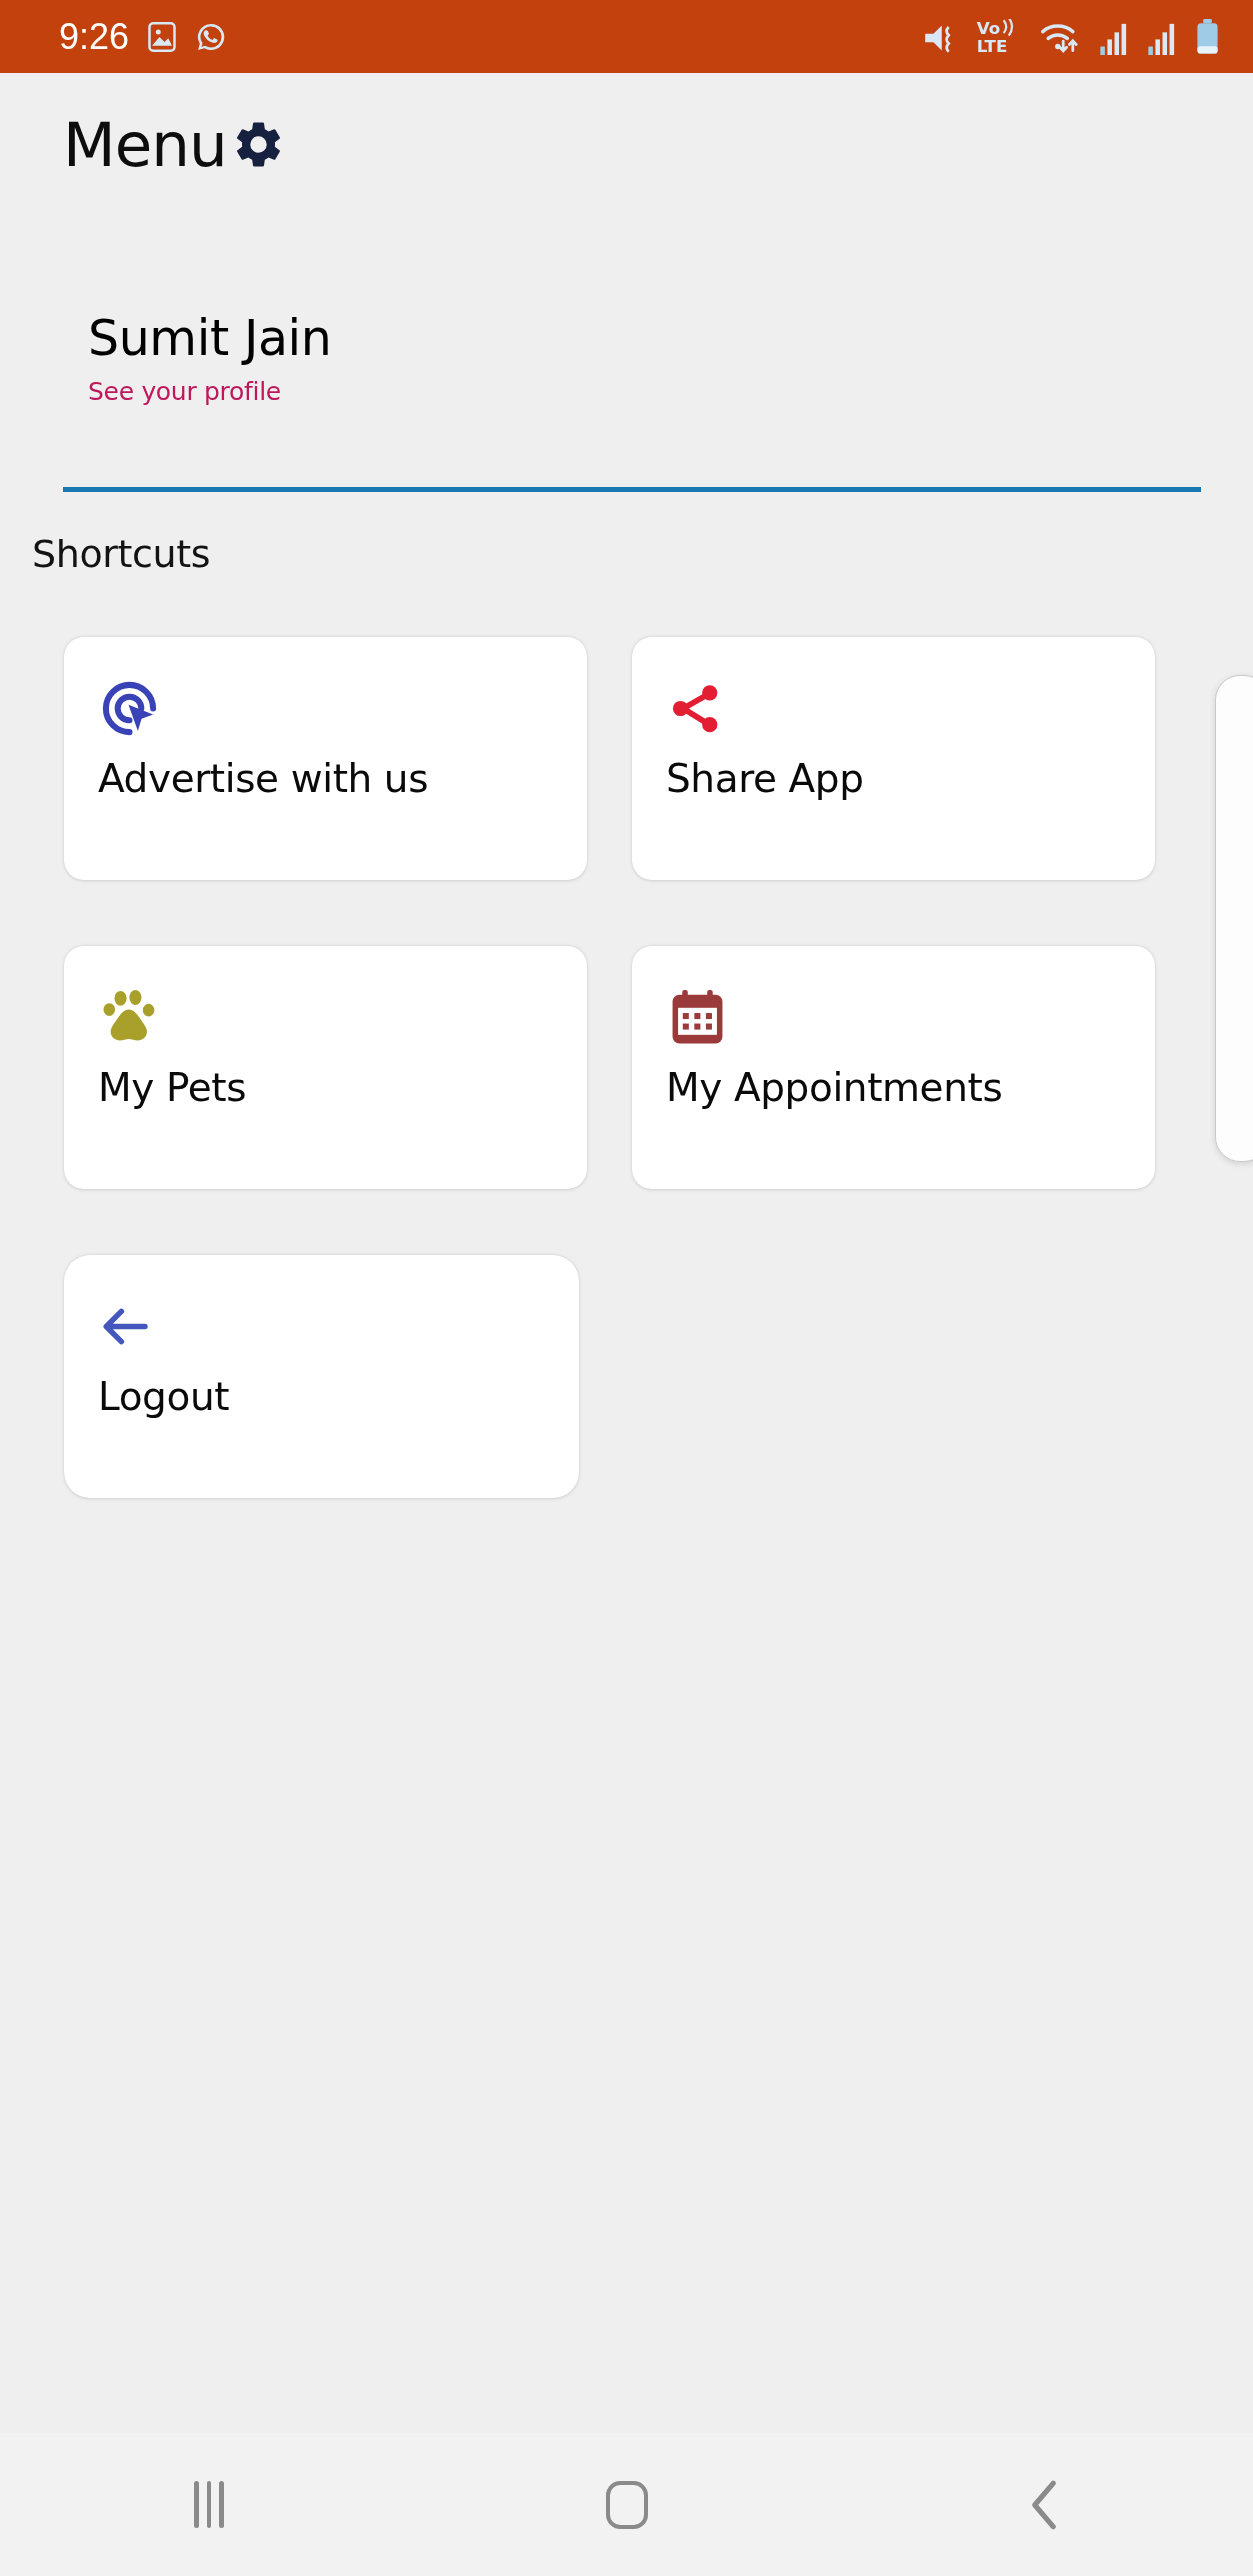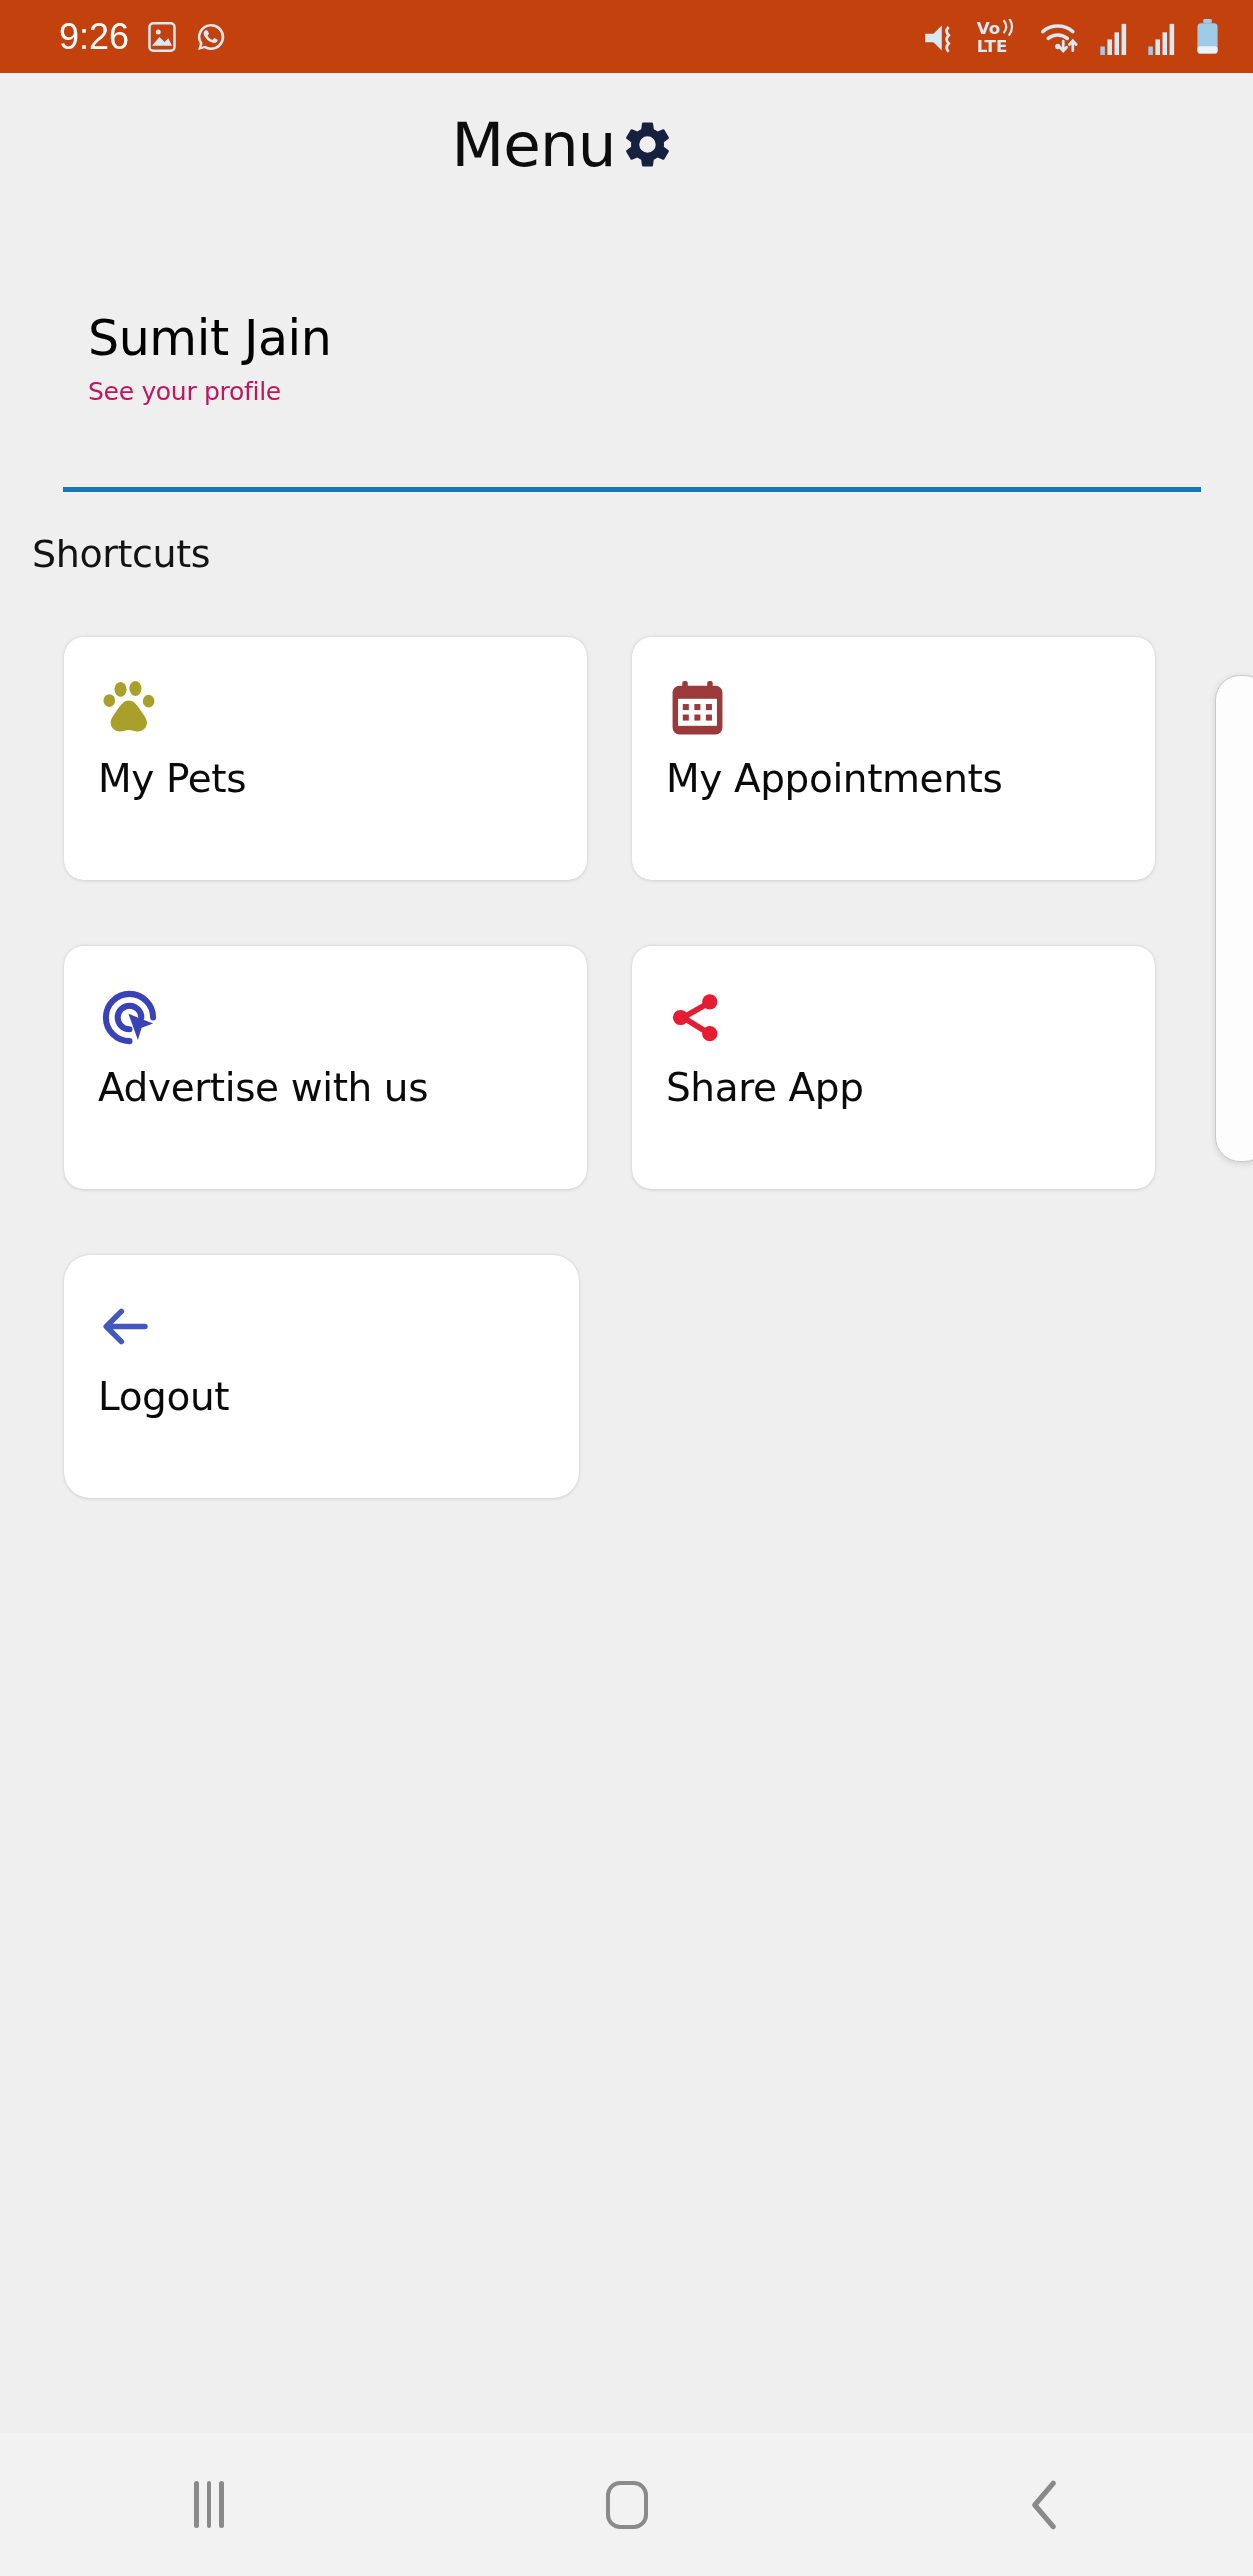--- a/index.html
+++ b/index.html
@@ -40,21 +40,21 @@
   .sb-icon { display: block; }
 
   
   .app-bar {
     position: absolute;
     top: 73px; left: 0;
     width: 1093px;
     height: 143px;
     display: flex;
     align-items: center;
-    justify-content: center;
+    justify-content: flex-start;
     padding: 0 25px 0 63px;
   }
   .app-title {
     font-size: 61px;
     color: #0d0d0d;
     font-family: "DejaVu Sans", sans-serif;
     font-weight: 400;
     letter-spacing: -0.9px;
     line-height: 1;
   }
@@ -255,20 +255,46 @@
 
 <div class="profile">
   <div class="profile-name">Sumit Jain</div>
   <div class="profile-sub">See your profile</div>
 </div>
 <div class="profile-divider"></div>
 
 <div class="section-label">Shortcuts</div>
 
 <div class="grid">
+
+  <div class="grid-row">
+
+    <div class="card card-w-narrow">
+      <div class="card-icon">
+        <svg width="63" height="63" viewBox="0 0 24 24">
+          <path d="M21 12a9 9 0 1 0-9 9" fill="none" stroke="#3A42B8" stroke-width="2.3" stroke-linecap="round"></path>
+          <path d="M16.5 12a4.5 4.5 0 1 0-4.5 4.5" fill="none" stroke="#3A42B8" stroke-width="2.3" stroke-linecap="round"></path>
+          <path d="M11.6 10.6 L21 14.3 L16.6 15.9 L15.2 20.6 Z" fill="#3A42B8"></path>
+        </svg>
+      </div>
+      <div class="card-label">Advertise with us</div>
+    </div>
+
+    <div class="card card-w-wide">
+      <div class="card-icon">
+        <svg width="59" height="59" viewBox="0 0 24 24">
+          <path d="M7 12 L17.5 6 M7 12 L17.5 18.5" stroke="#E31E33" stroke-width="2.3" fill="none" stroke-linecap="round"></path>
+          <circle cx="17.8" cy="5.6" r="3.1" fill="#E31E33"></circle>
+          <circle cx="5.9" cy="12" r="3.1" fill="#E31E33"></circle>
+          <circle cx="17.8" cy="18.6" r="3.1" fill="#E31E33"></circle>
+        </svg>
+      </div>
+      <div class="card-label">Share App</div>
+    </div>
+  </div>
 
   <div class="grid-row">
 
     <div class="card card-w-narrow">
       <div class="card-icon">
         <svg width="66" height="66" viewBox="0 0 24 24">
           <ellipse cx="8.2" cy="5.2" rx="2.2" ry="2.7" fill="#A8A02A"></ellipse>
           <ellipse cx="13.6" cy="4.9" rx="2.2" ry="2.7" fill="#A8A02A"></ellipse>
           <ellipse cx="4.1" cy="9.3" rx="2.1" ry="2.3" fill="#A8A02A"></ellipse>
           <ellipse cx="18.4" cy="9.5" rx="2.1" ry="2.3" fill="#A8A02A"></ellipse>
@@ -291,46 +317,20 @@
           <rect x="6.4" y="14.3" width="2.3" height="2.3" fill="#9B3A3A"></rect>
           <rect x="10.8" y="14.3" width="2.3" height="2.3" fill="#9B3A3A"></rect>
           <rect x="15.2" y="14.3" width="2.3" height="2.3" fill="#9B3A3A"></rect>
         </svg>
       </div>
       <div class="card-label">My Appointments</div>
     </div>
   </div>
 
   <div class="grid-row">
-
-    <div class="card card-w-narrow">
-      <div class="card-icon">
-        <svg width="63" height="63" viewBox="0 0 24 24">
-          <path d="M21 12a9 9 0 1 0-9 9" fill="none" stroke="#3A42B8" stroke-width="2.3" stroke-linecap="round"></path>
-          <path d="M16.5 12a4.5 4.5 0 1 0-4.5 4.5" fill="none" stroke="#3A42B8" stroke-width="2.3" stroke-linecap="round"></path>
-          <path d="M11.6 10.6 L21 14.3 L16.6 15.9 L15.2 20.6 Z" fill="#3A42B8"></path>
-        </svg>
-      </div>
-      <div class="card-label">Advertise with us</div>
-    </div>
-
-    <div class="card card-w-wide">
-      <div class="card-icon">
-        <svg width="59" height="59" viewBox="0 0 24 24">
-          <path d="M7 12 L17.5 6 M7 12 L17.5 18.5" stroke="#E31E33" stroke-width="2.3" fill="none" stroke-linecap="round"></path>
-          <circle cx="17.8" cy="5.6" r="3.1" fill="#E31E33"></circle>
-          <circle cx="5.9" cy="12" r="3.1" fill="#E31E33"></circle>
-          <circle cx="17.8" cy="18.6" r="3.1" fill="#E31E33"></circle>
-        </svg>
-      </div>
-      <div class="card-label">Share App</div>
-    </div>
-  </div>
-
-  <div class="grid-row">
     <div class="card card-w-logout">
       <div class="card-icon">
         <svg width="55" height="55" viewBox="0 0 24 24">
           <path d="M20.5 12 L4.2 12 M10.2 5.4 L3.6 12 L10.2 18.6" fill="none" stroke="#4357BC" stroke-width="2.4" stroke-linecap="round" stroke-linejoin="round"></path>
         </svg>
       </div>
       <div class="card-label">Logout</div>
     </div>
   </div>
 

